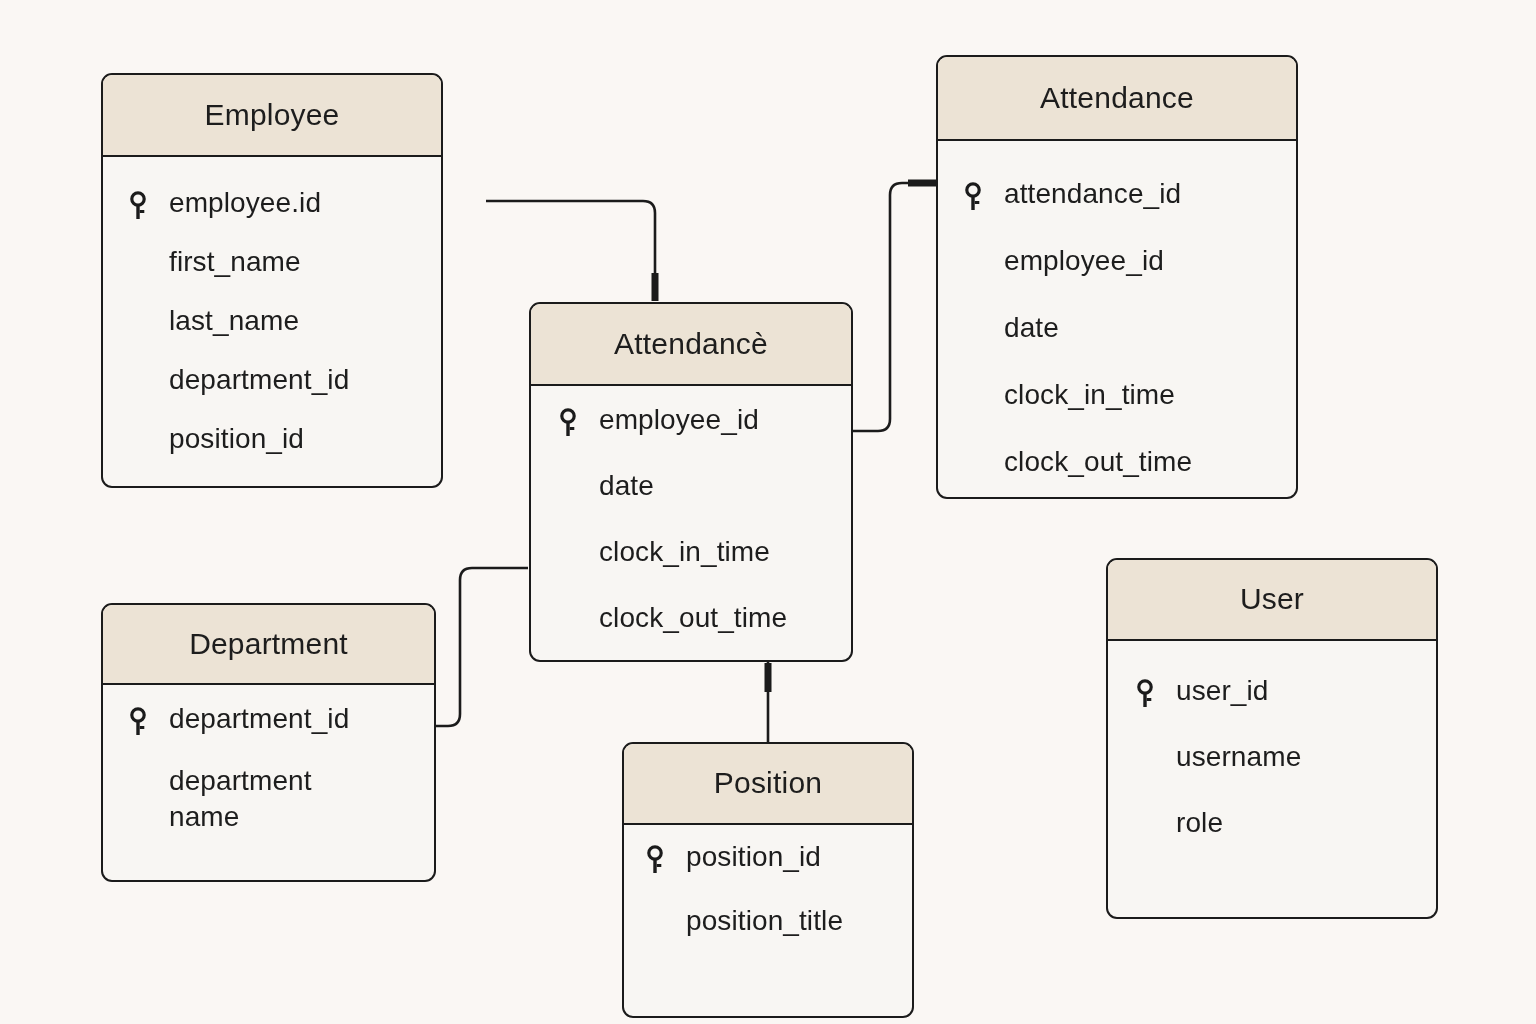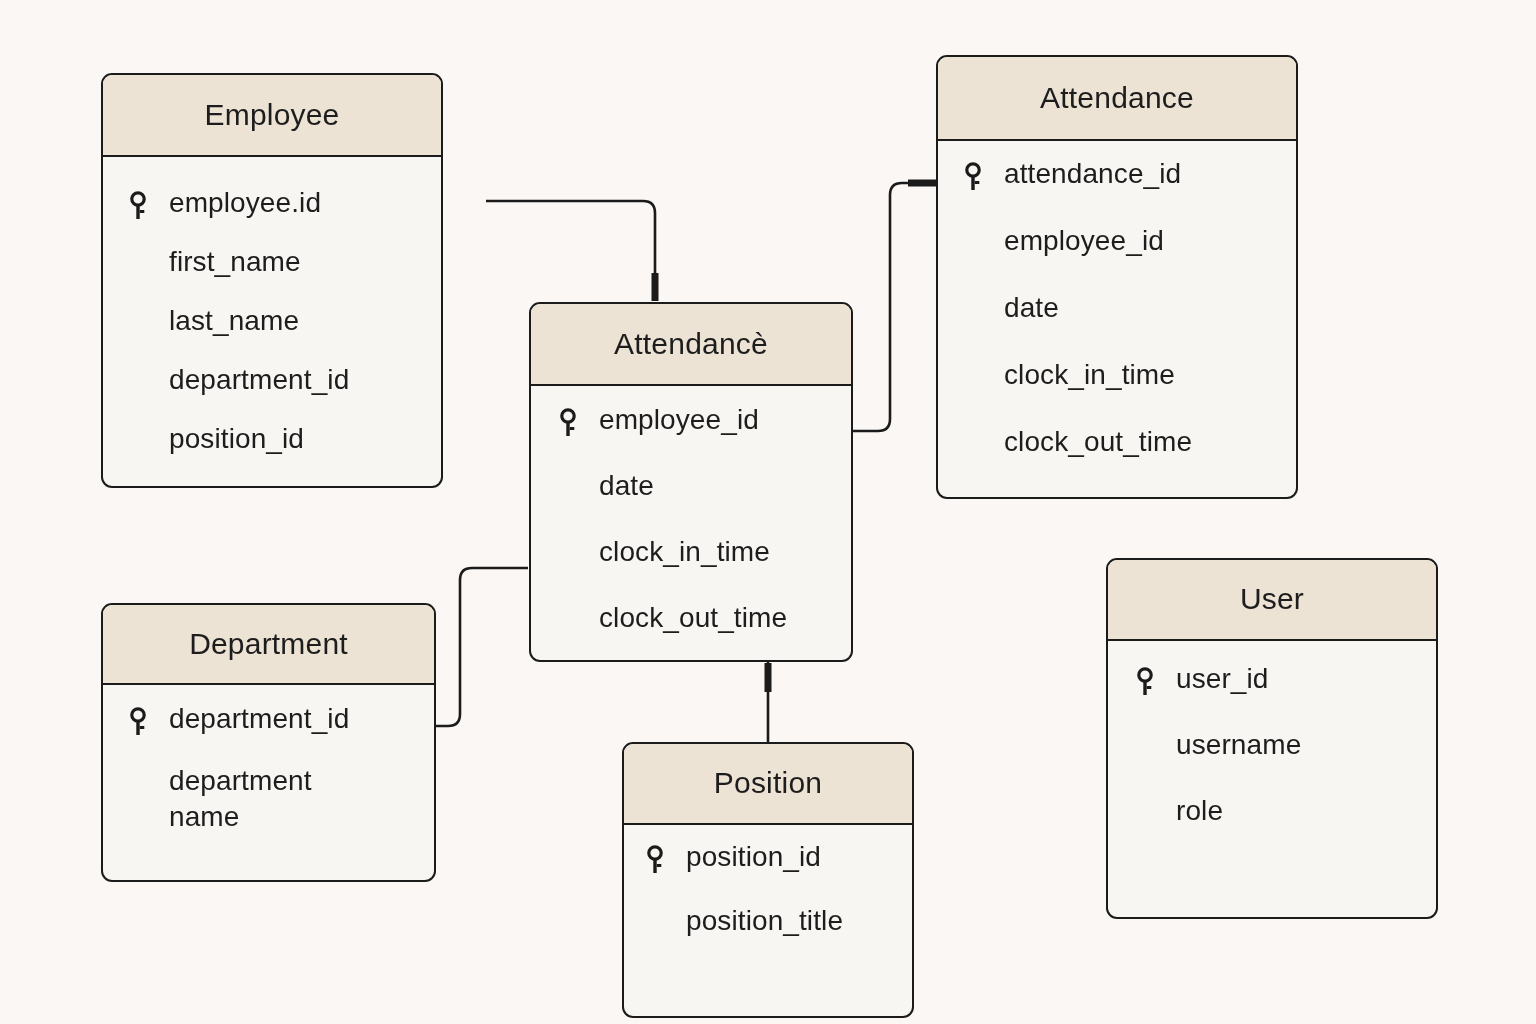--- a/index.html
+++ b/index.html
@@ -82,41 +82,41 @@
   }
 
   
   #ent-employee   { left: 101px; top: 73px;  width: 342px; height: 415px; }
   #ent-employee   .entity-header { height: 82px; }
   #ent-employee   .entity-body   { padding-top: 28px; }
   #ent-employee   .field-row     { min-height: 59px; }
 
   #ent-attendance { left: 936px; top: 55px;  width: 362px; height: 444px; }
   #ent-attendance .entity-header { height: 84px; }
-  #ent-attendance .entity-body   { padding-top: 15px; }
+  #ent-attendance .entity-body   { padding-top: 35px; }
   #ent-attendance .field-row     { min-height: 67px; }
 
   #ent-attendance-accent { left: 529px; top: 302px; width: 324px; height: 360px; }
   #ent-attendance-accent .entity-header { height: 82px; }
   #ent-attendance-accent .entity-body   { padding-top: 16px; }
   #ent-attendance-accent .field-row     { min-height: 66px; padding-left: 28px; }
 
   #ent-department { left: 101px; top: 603px; width: 335px; height: 279px; }
   #ent-department .entity-header { height: 80px; }
   #ent-department .entity-body   { padding-top: 16px; }
   #ent-department .field-row     { min-height: 62px; }
 
   #ent-position   { left: 622px; top: 742px; width: 292px; height: 276px; }
   #ent-position   .entity-header { height: 81px; }
   #ent-position   .entity-body   { padding-top: 14px; }
   #ent-position   .field-row     { min-height: 64px; padding-left: 22px; }
 
   #ent-user       { left: 1106px; top: 558px; width: 332px; height: 361px; }
   #ent-user       .entity-header { height: 81px; }
-  #ent-user       .entity-body   { padding-top: 20px; }
+  #ent-user       .entity-body   { padding-top: 32px; }
   #ent-user       .field-row     { min-height: 66px; padding-left: 28px; }
 </style>
 </head>
 <body>
 
 <div id="canvas">
 
   <svg class="edges" viewBox="0 0 1536 1024" width="1536" height="1024">
     <g fill="none" stroke="#1b1b1b" stroke-width="2.6" stroke-linecap="butt">
 

